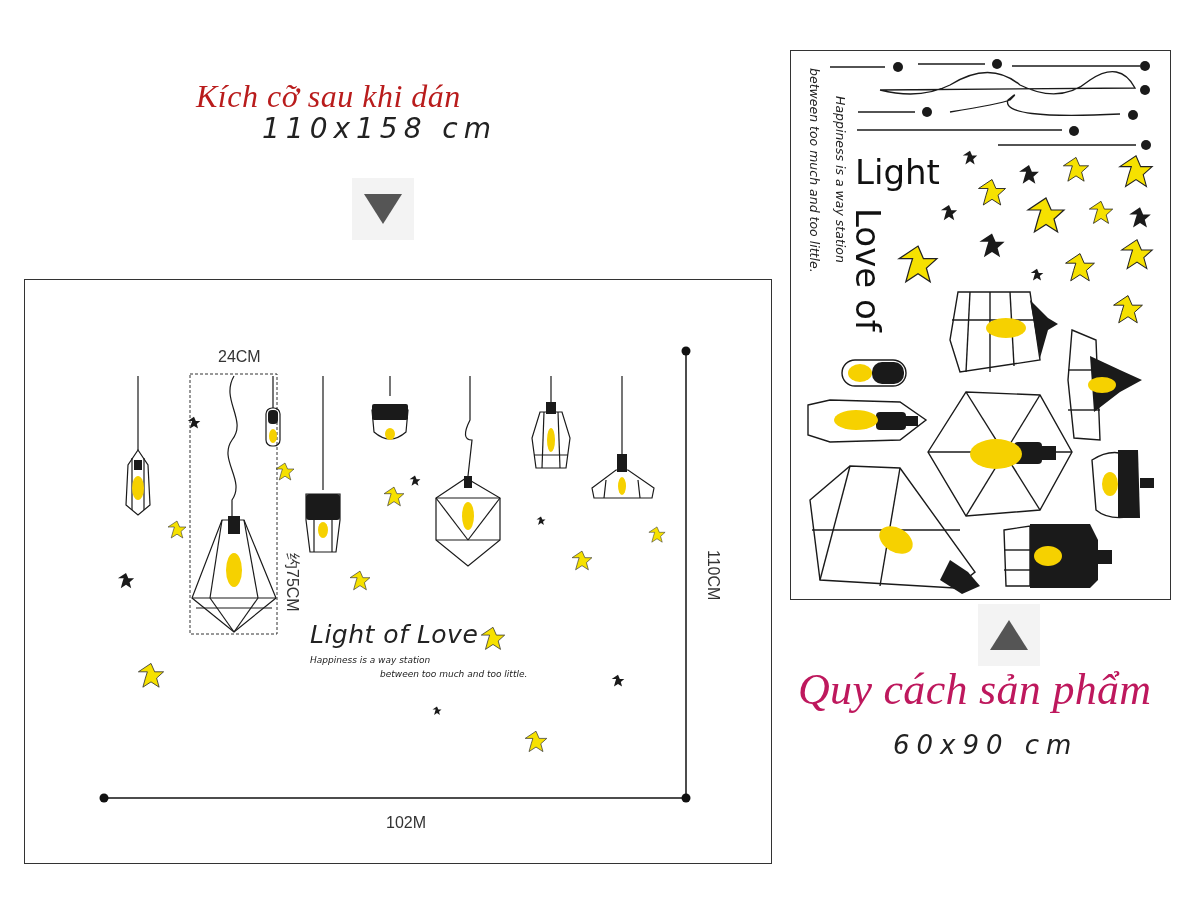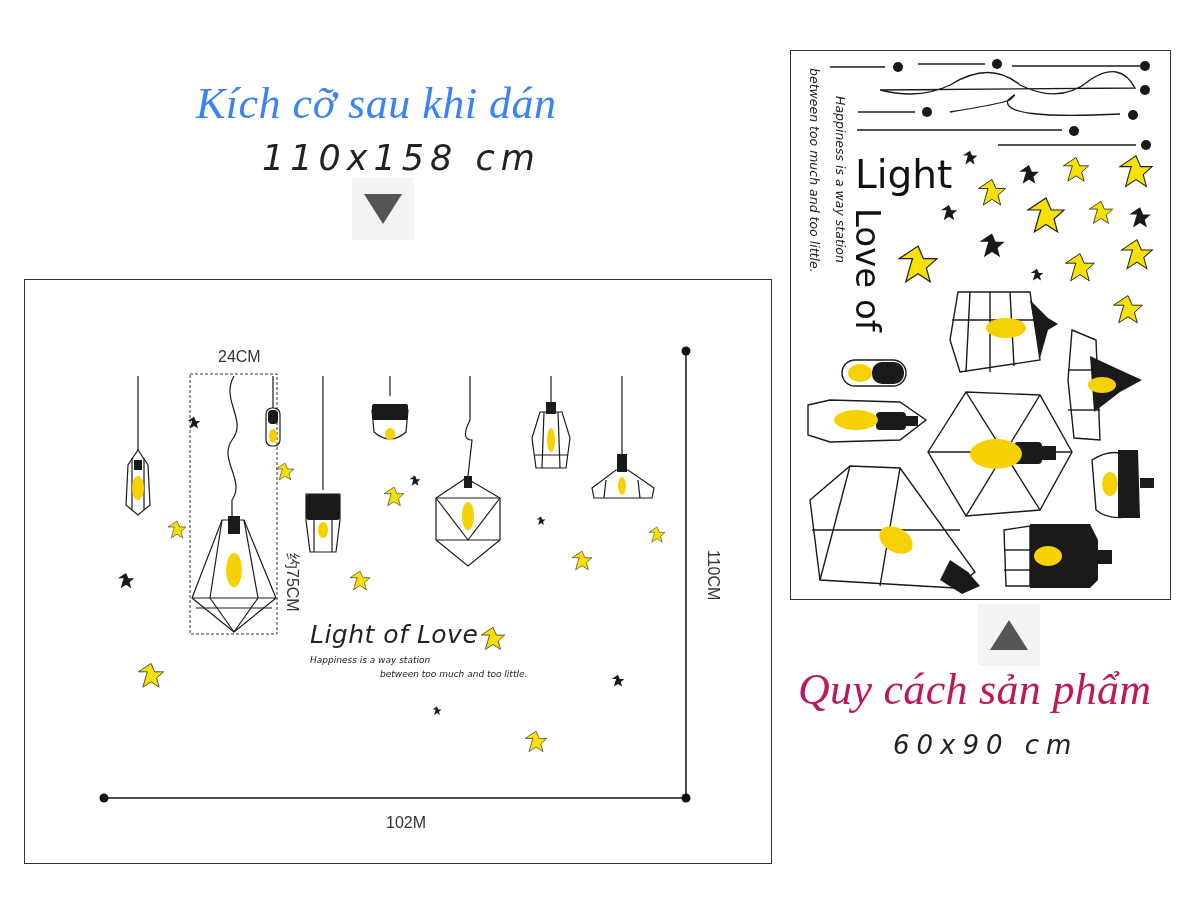--- a/index.html
+++ b/index.html
@@ -2,26 +2,26 @@
 <html><head>
 <meta charset="utf-8">
 <style>
   * { box-sizing: border-box; margin: 0; padding: 0; }
   html, body { width: 1200px; height: 900px; background: #ffffff; overflow: hidden; }
   body { position: relative; font-family: "Liberation Serif", serif; color: #222; }
 
   .title-left {
     position: absolute; left: 196px; top: 78px; width: 400px;
     font-family: "Liberation Serif", serif; font-style: italic;
-    font-size: 44px; color: #3b82f6; letter-spacing: 0.5px;
+    font-size: 32px; color: #b91c1c; letter-spacing: 0.5px;
   }
   .size-left {
-    position: absolute; left: 262px; top: 138px;
+    position: absolute; left: 262px; top: 112px;
     font-family: "DejaVu Sans", sans-serif; font-style: italic; font-weight: 300;
-    font-size: 35px; letter-spacing: 6px; color: #222;
+    font-size: 28px; letter-spacing: 6px; color: #222;
   }
   .arrow-box {
     position: absolute; width: 62px; height: 62px; background: #f3f3f3;
     display: flex; align-items: center; justify-content: center;
   }
   .arrow-down { left: 352px; top: 178px; }
   .arrow-up { left: 978px; top: 604px; }
   .tri-down {
     width: 0; height: 0; border-left: 19px solid transparent; border-right: 19px solid transparent;
     border-top: 30px solid #555;
@@ -68,21 +68,21 @@
     font-family: "DejaVu Sans", sans-serif; font-size: 9px; font-style: italic; color: #222;
   }
   .quote-line2 {
     position: absolute; left: 380px; top: 669px;
     font-family: "DejaVu Sans", sans-serif; font-size: 9px; font-style: italic; color: #222;
   }
 
   .rtext { position: absolute; transform-origin: 0 0; transform: rotate(90deg); white-space: nowrap; font-family: "DejaVu Sans", sans-serif; font-style: italic; color: #222; }
   .rtext-a { left: 822px; top: 68px; font-size: 12.5px; }
   .rtext-b { left: 848px; top: 96px; font-size: 12.5px; }
-  .r-light { position: absolute; left: 855px; top: 152px; font-family: "DejaVu Sans", sans-serif; font-size: 39px; color: #111; }
+  .r-light { position: absolute; left: 855px; top: 152px; font-family: "DejaVu Sans", sans-serif; font-size: 34px; color: #111; }
   .r-loveof { position: absolute; transform-origin: 0 0; transform: rotate(90deg); left: 888px; top: 208px; font-family: "DejaVu Sans", sans-serif; font-size: 34px; color: #111; white-space: nowrap; }
 
   svg { position: absolute; overflow: visible; }
 </style>
 </head>
 <body>
 
 <div class="title-left">Kích cỡ sau khi dán</div>
 <div class="size-left">110x158 cm</div>
 <div class="arrow-box arrow-down">

